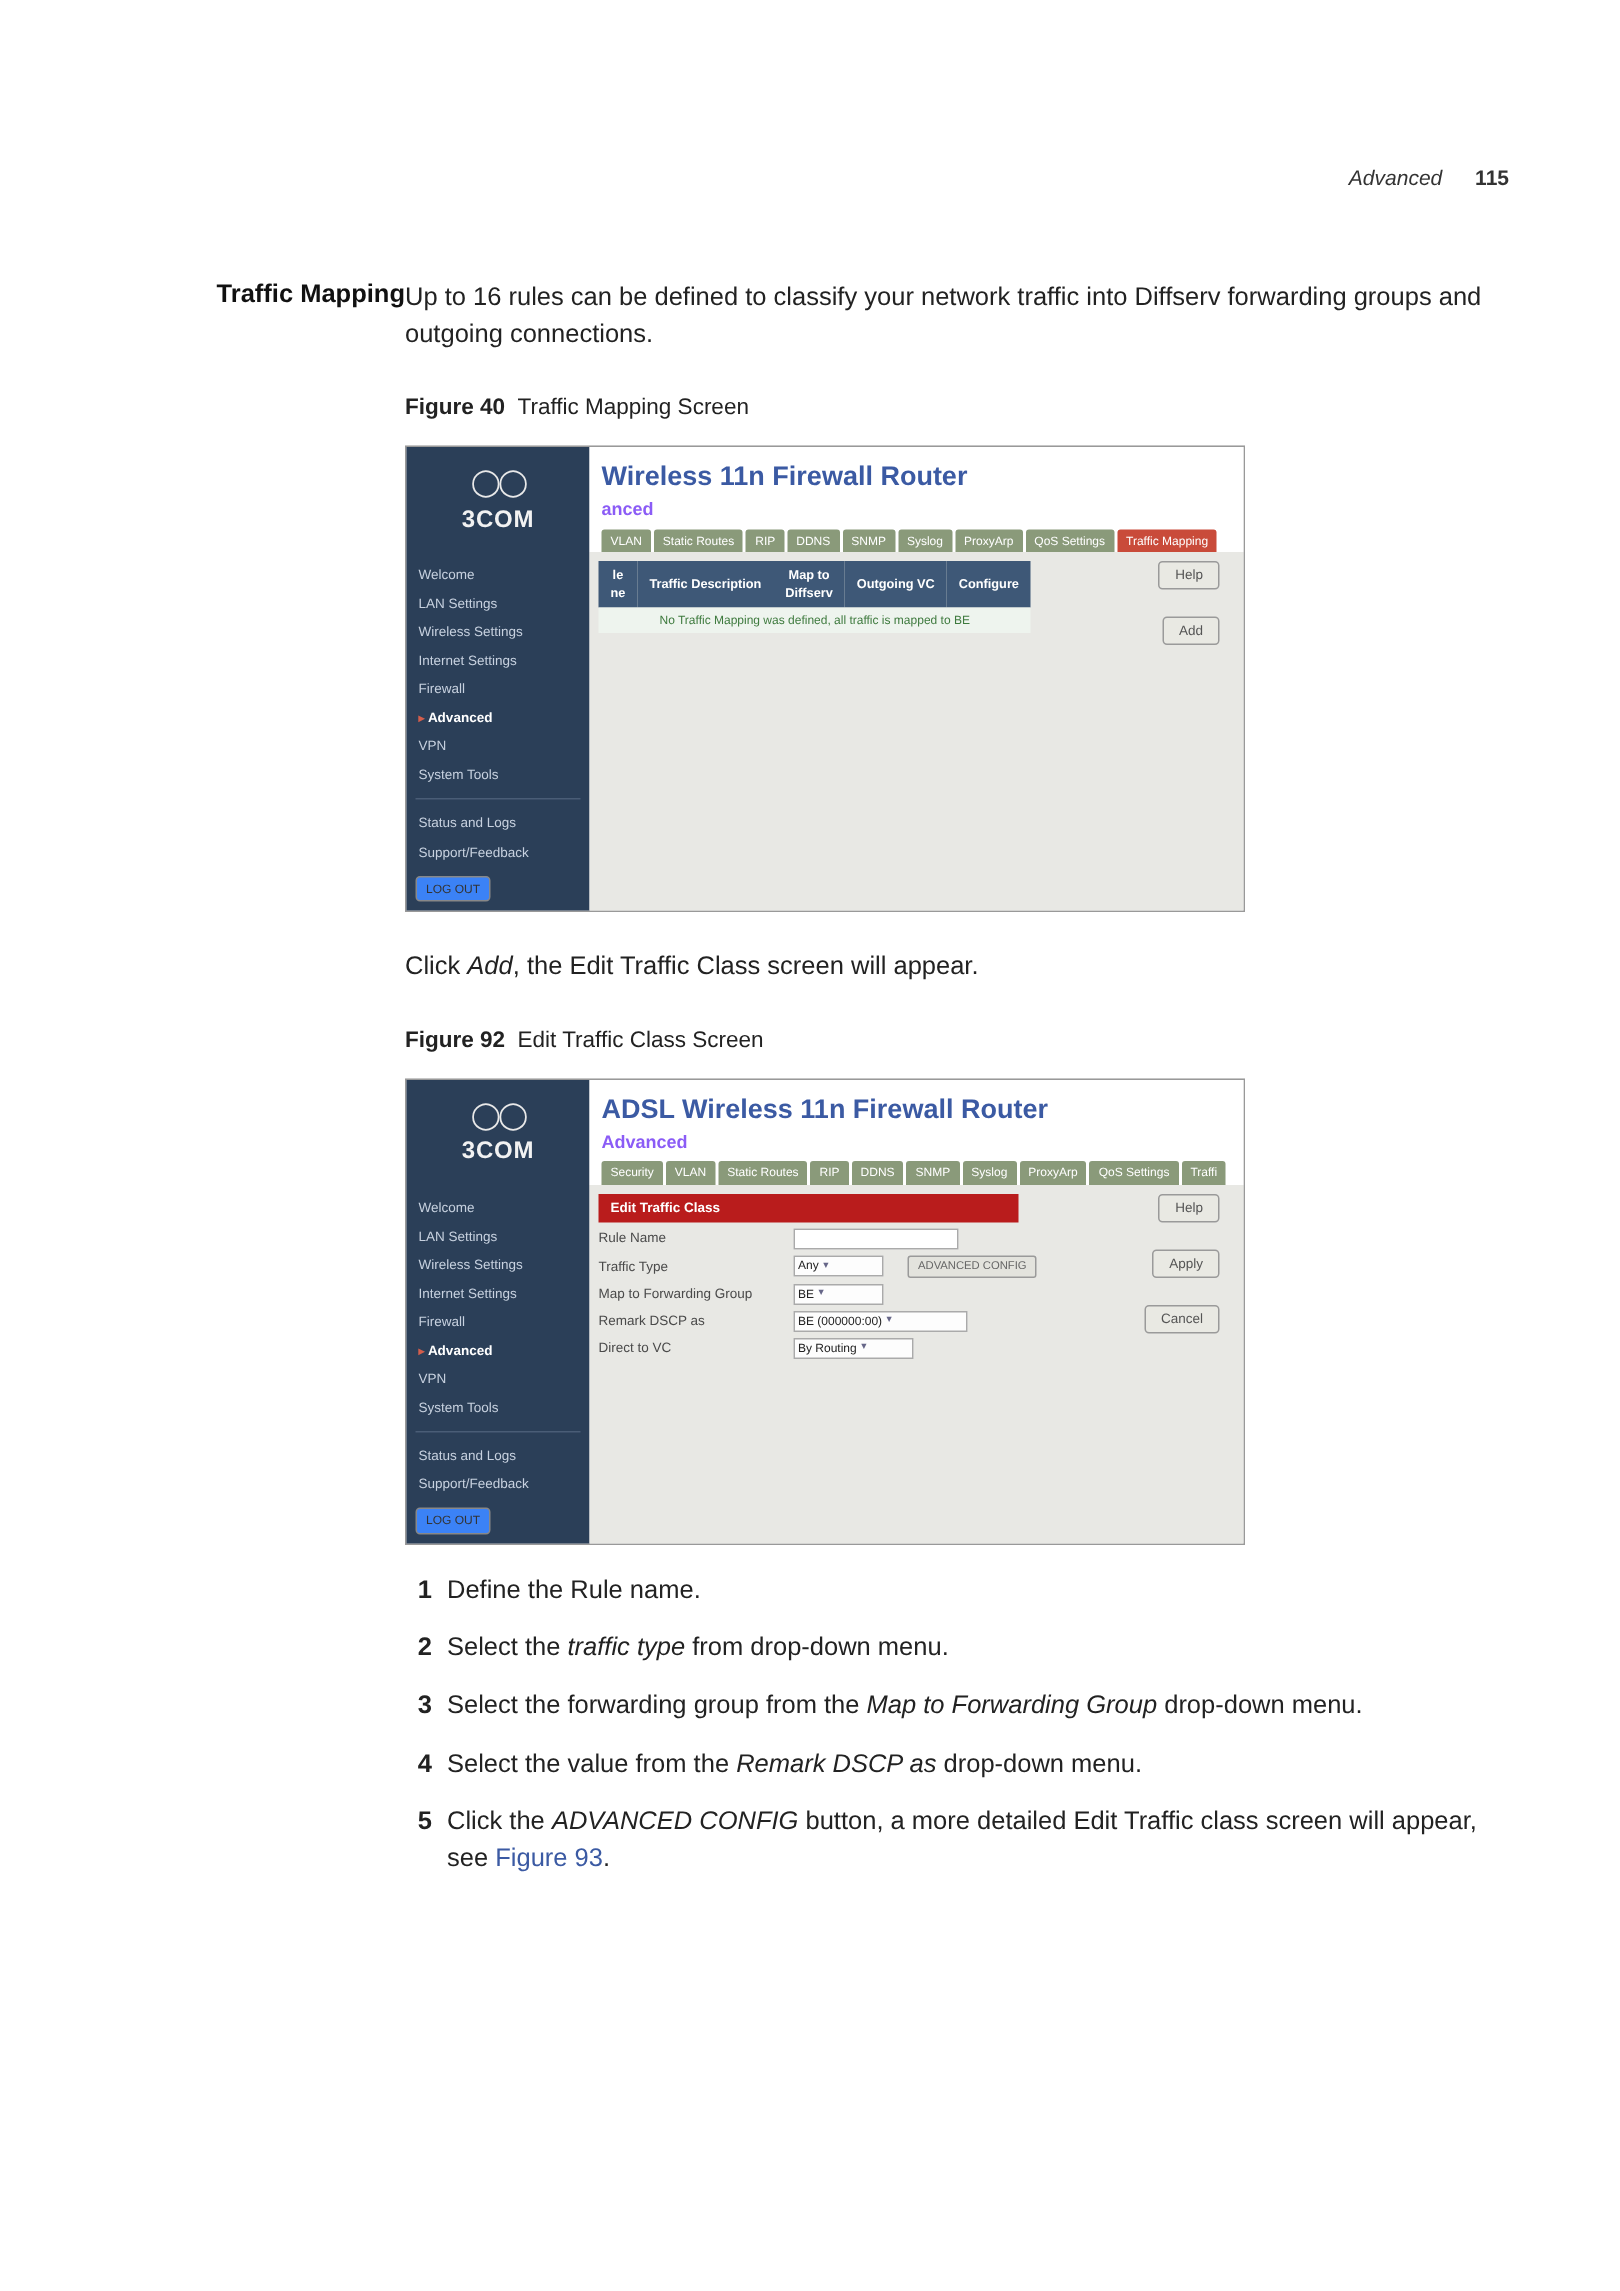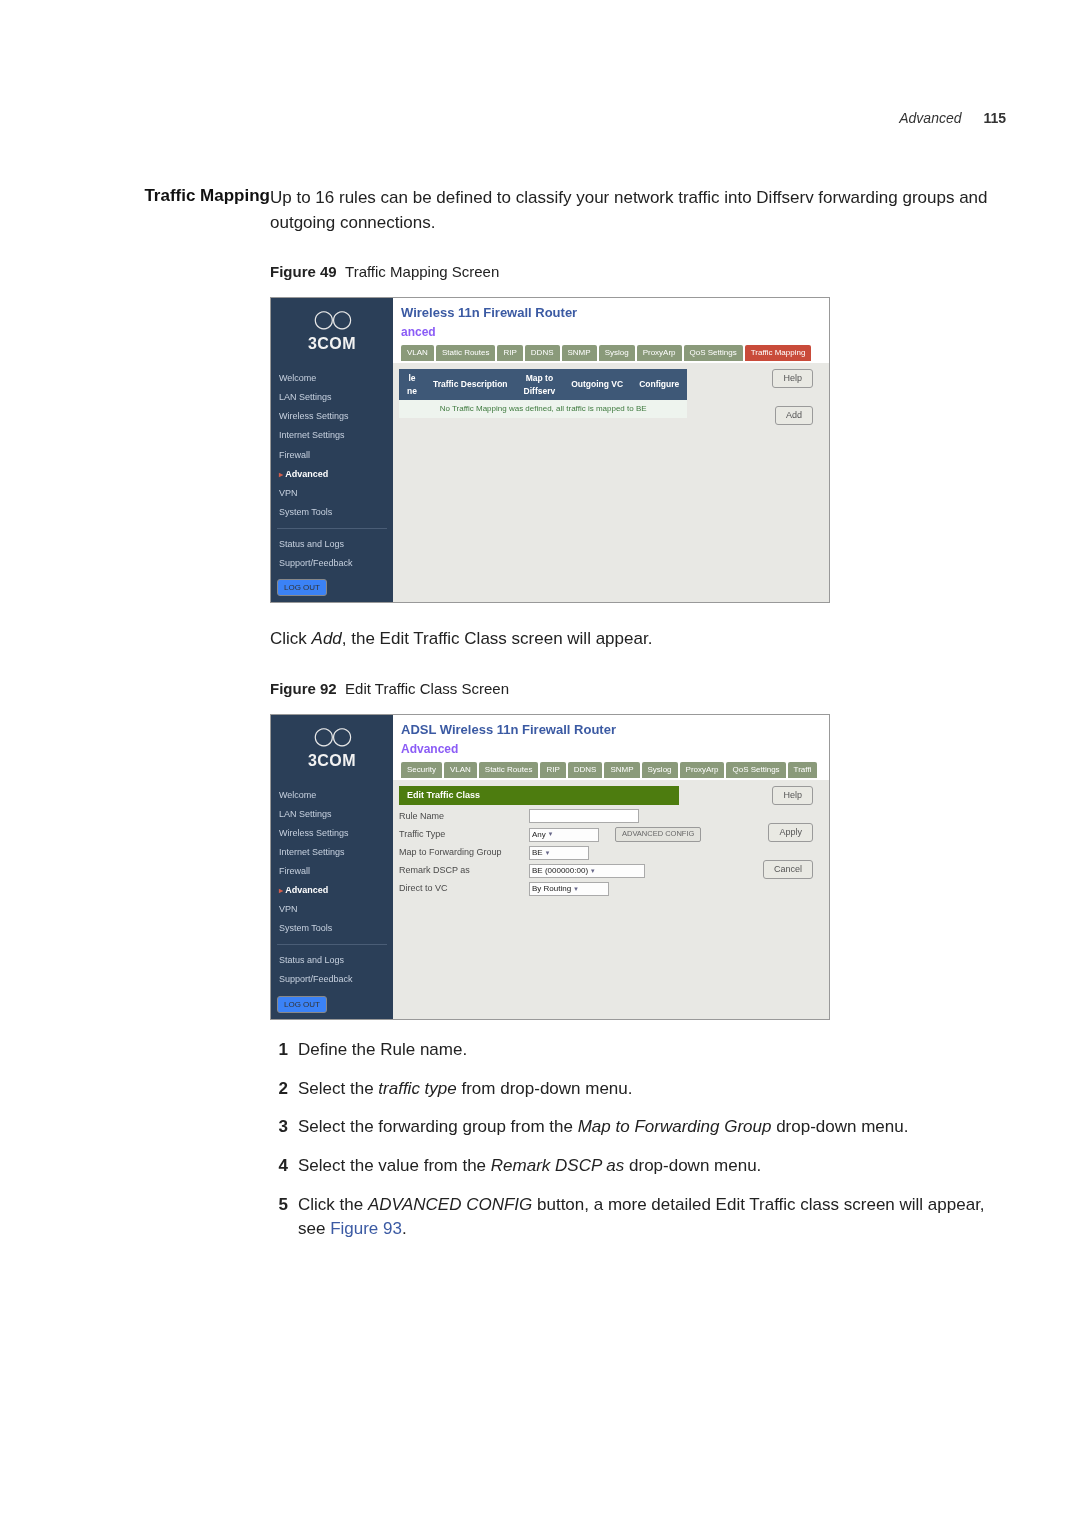--- a/index.html
+++ b/index.html
@@ -83,21 +83,21 @@
     color: #f2f2f2;
   }
   .rs-title-area {
     flex: 1;
     background: #fff;
     padding: 6px 8px 0 8px;
   }
   .rs-title {
     color: #3b5aa3;
     font-weight: bold;
-    font-size: 13px;
+    font-size: 18px;
   }
   .rs-sub {
     color: #8b5cf6;
     font-size: 12px;
     font-weight: bold;
     margin-top: 1px;
   }
   .rs-tabs {
     margin-top: 4px;
     display: flex;
@@ -194,21 +194,21 @@
   }
   .tm-first {
     background: #d3d9d1;
     width: 18px;
     font-size: 8px;
     color: #fff;
   }
 
   
   .etc-head {
-    background: #4d7c0f;
+    background: #b91c1c;
     color: #fff;
     padding: 3px 8px;
     font-size: 9px;
     font-weight: bold;
     width: 280px;
   }
   .etc-row {
     display: flex;
     align-items: center;
     gap: 10px;
@@ -277,21 +277,21 @@
     <span>Advanced</span>
     <span class="pagenum">115</span>
   </div>
 
   <div class="section">
     <div class="sec-label">Traffic Mapping</div>
     <div class="sec-body">
       <div>Up to 16 rules can be defined to classify your network traffic into Diffserv forwarding groups and outgoing connections.</div>
 
       <div class="fig-caption">
-        <b>Figure 49</b>&nbsp;&nbsp;<span>Traffic Mapping Screen</span>
+        <b>Figure 40</b>&nbsp;&nbsp;<span>Traffic Mapping Screen</span>
       </div>
 
       <div class="router-shot">
         <div class="rs-top">
           <div class="rs-logo">
             <div class="rs-logo-rings">◯◯</div>
             <div class="rs-logo-text">3COM</div>
           </div>
           <div class="rs-title-area">
             <div class="rs-title">Wireless 11n Firewall Router</div>
@@ -396,21 +396,21 @@
             <div class="rs-logout">LOG OUT</div>
           </div>
           <div class="rs-main">
             <div class="etc-head">Edit Traffic Class</div>
             <div class="etc-row">
               <div class="etc-label">Rule Name</div>
               <div class="etc-input"></div>
             </div>
             <div class="etc-row">
               <div class="etc-label">Traffic Type</div>
-              <div class="etc-select" style="width:70px">Any</div>
+              <div class="etc-select" style="width:60px">Any</div>
               <div class="etc-aconf">ADVANCED CONFIG</div>
             </div>
             <div class="etc-row">
               <div class="etc-label">Map to Forwarding Group</div>
               <div class="etc-select" style="width:60px">BE</div>
             </div>
             <div class="etc-row">
               <div class="etc-label">Remark DSCP as</div>
               <div class="etc-select" style="width:116px">BE (000000:00)</div>
             </div>

